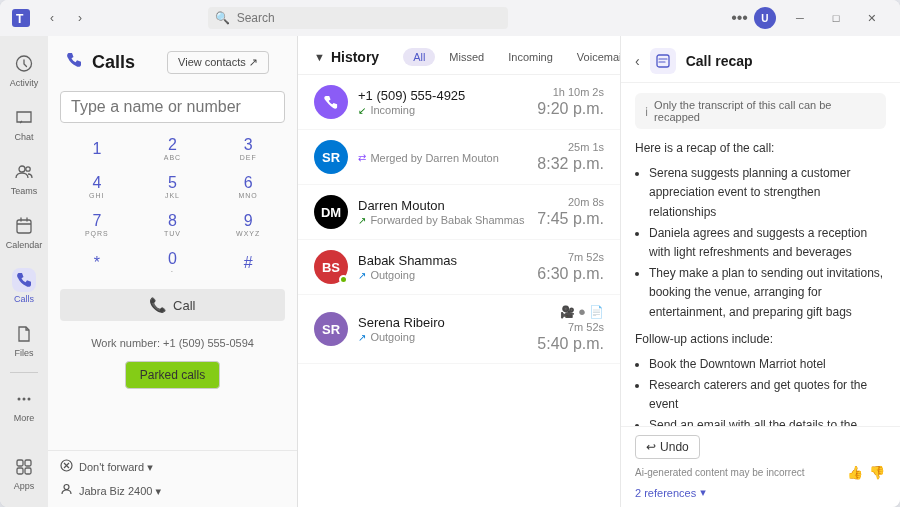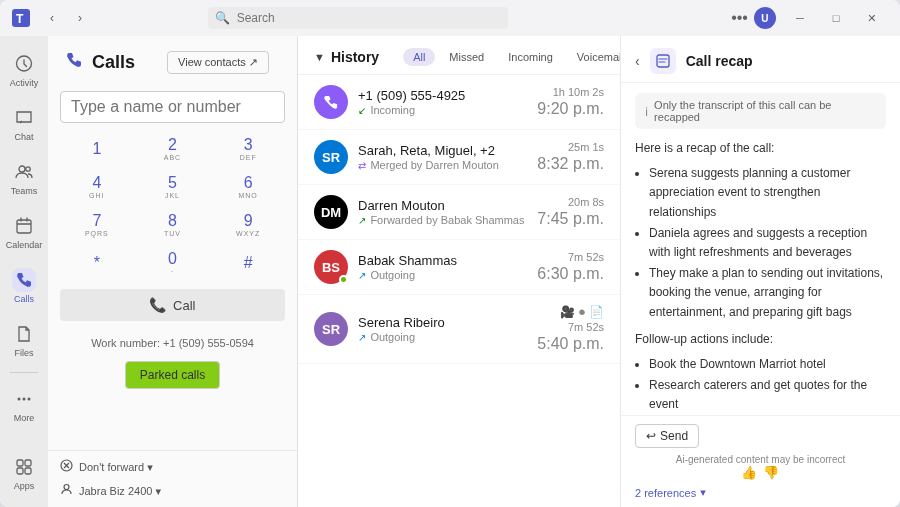--- a/index.html
+++ b/index.html
@@ -381,21 +381,21 @@
       border: 1px solid #ccc;
       border-radius: 4px;
       padding: 4px 10px;
       font-size: 12px;
       cursor: pointer;
       color: #333;
       margin-bottom: 6px;
     }
     .ai-notice {
       font-size: 10px; color: #888;
-      display: flex; align-items: center; justify-content: space-between; flex-direction: column;
+      display: flex; align-items: center; justify-content: space-between;
     }
     .ai-feedback {
       display: flex; gap: 6px;
     }
     .ai-feedback button {
       background: none; border: none; cursor: pointer;
       font-size: 13px; color: #888;
     }
     .references {
       display: flex; align-items: center; gap: 4px;
@@ -652,21 +652,20 @@
           </div>
           <div class="history-meta">
             <span class="history-duration">1h 10m 2s</span>
             <span class="history-time">9:20 p.m.</span>
           </div>
         </div>
 
         <div class="history-item">
           <div class="history-avatar" style="background:#0078d4;">SR</div>
           <div class="history-info">
-            <div class="history-name">Sarah, Reta, Miguel, +2</div>
             <div class="history-sub">
               <span class="sub-icon merged">⇄</span>
               <span>Merged by Darren Mouton</span>
             </div>
           </div>
           <div class="history-meta">
             <span class="history-duration">25m 1s</span>
             <span class="history-time">8:32 p.m.</span>
           </div>
         </div>
@@ -757,21 +756,21 @@
             <li>Book the Downtown Marriot hotel</li>
             <li>Research caterers and get quotes for the event</li>
             <li>Send an email with all the details to the team</li>
           </ul>
         </div>
       </div>
 
       <div class="recap-footer">
         <button class="undo-btn">
           <span>↩</span>
-          <span>Send</span>
+          <span>Undo</span>
         </button>
         <div class="ai-notice">
           <span>Ai-generated content may be incorrect</span>
           <div class="ai-feedback">
             <button>👍</button>
             <button>👎</button>
           </div>
         </div>
         <div class="references">
           <span>2 references</span>

